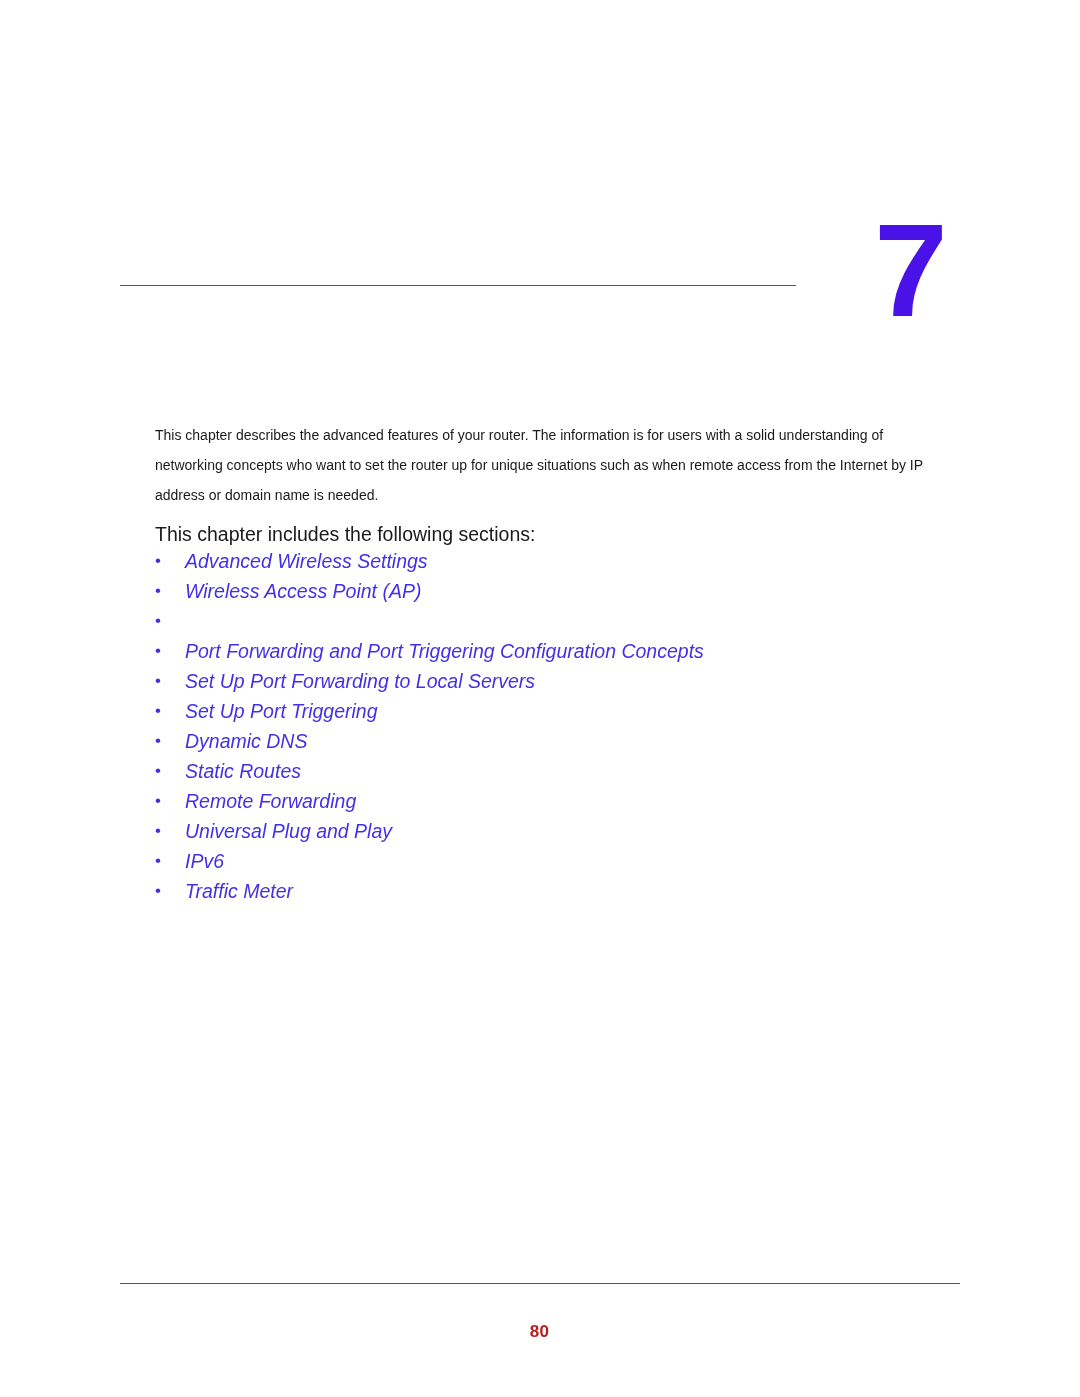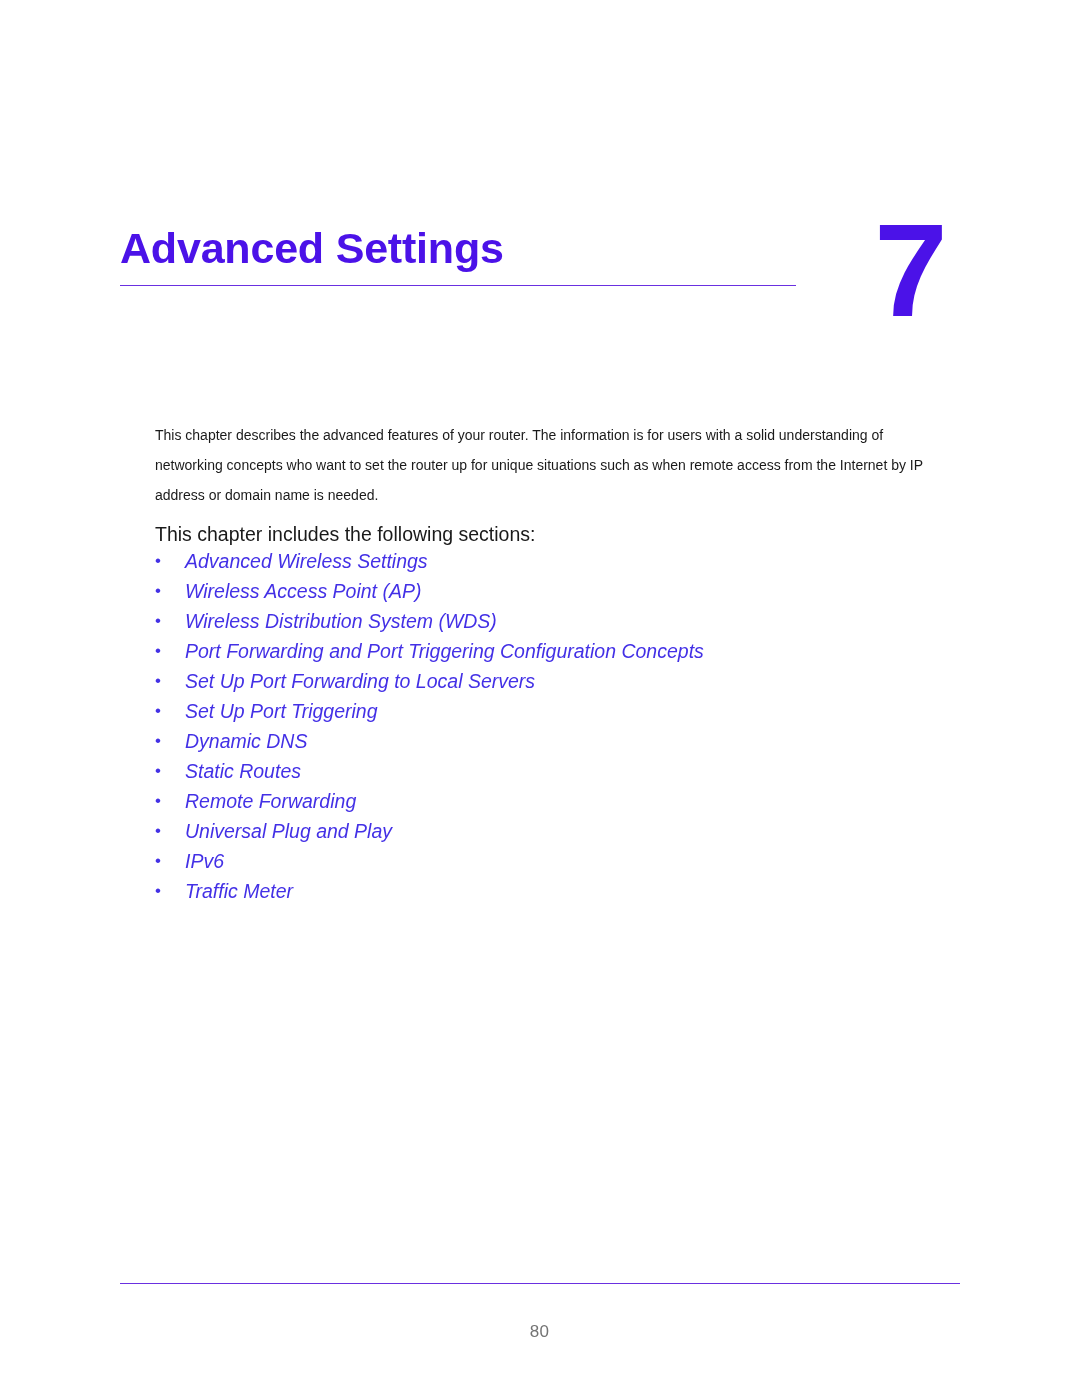--- a/index.html
+++ b/index.html
@@ -154,36 +154,35 @@
     background: #6A30E0;
   }
 
   .page-number {
     position: absolute;
     left: 0;
     top: 52px;
     width: 1080px;
     text-align: center;
     font-size: 17px;
-    font-weight: normal;
-    color: #737373;
+    font-weight: bold;
+    color: #b91c1c;
     letter-spacing: 0.3px;
   }
   .page-number-inner {
     display: inline-block;
     margin-left: -1px;
   }
 </style>
 </head>
 <body>
 
 <div class="page">
 
   <div class="chapter-header">
-    <div class="chapter-title">Advanced Settings</div>
     <div class="chapter-number">7</div>
     <div class="title-rule"></div>
   </div>
 
   <div class="content">
 
     <p class="intro-paragraph">This chapter describes the advanced features of your router. The information is for users with a solid understanding of networking concepts who want to set the router up for unique situations such as when remote access from the Internet by IP address or domain name is needed.</p>
 
     <p class="intro-lead">This chapter includes the following sections:</p>
 
@@ -191,21 +190,20 @@
       <li>
         <span class="bullet">•</span>
         <a class="section-link">Advanced Wireless Settings</a>
       </li>
       <li>
         <span class="bullet">•</span>
         <a class="section-link">Wireless Access Point (AP)</a>
       </li>
       <li>
         <span class="bullet">•</span>
-        <a class="section-link">Wireless Distribution System (WDS)</a>
       </li>
       <li>
         <span class="bullet">•</span>
         <a class="section-link">Port Forwarding and Port Triggering Configuration Concepts</a>
       </li>
       <li>
         <span class="bullet">•</span>
         <a class="section-link">Set Up Port Forwarding to Local Servers</a>
       </li>
       <li>

